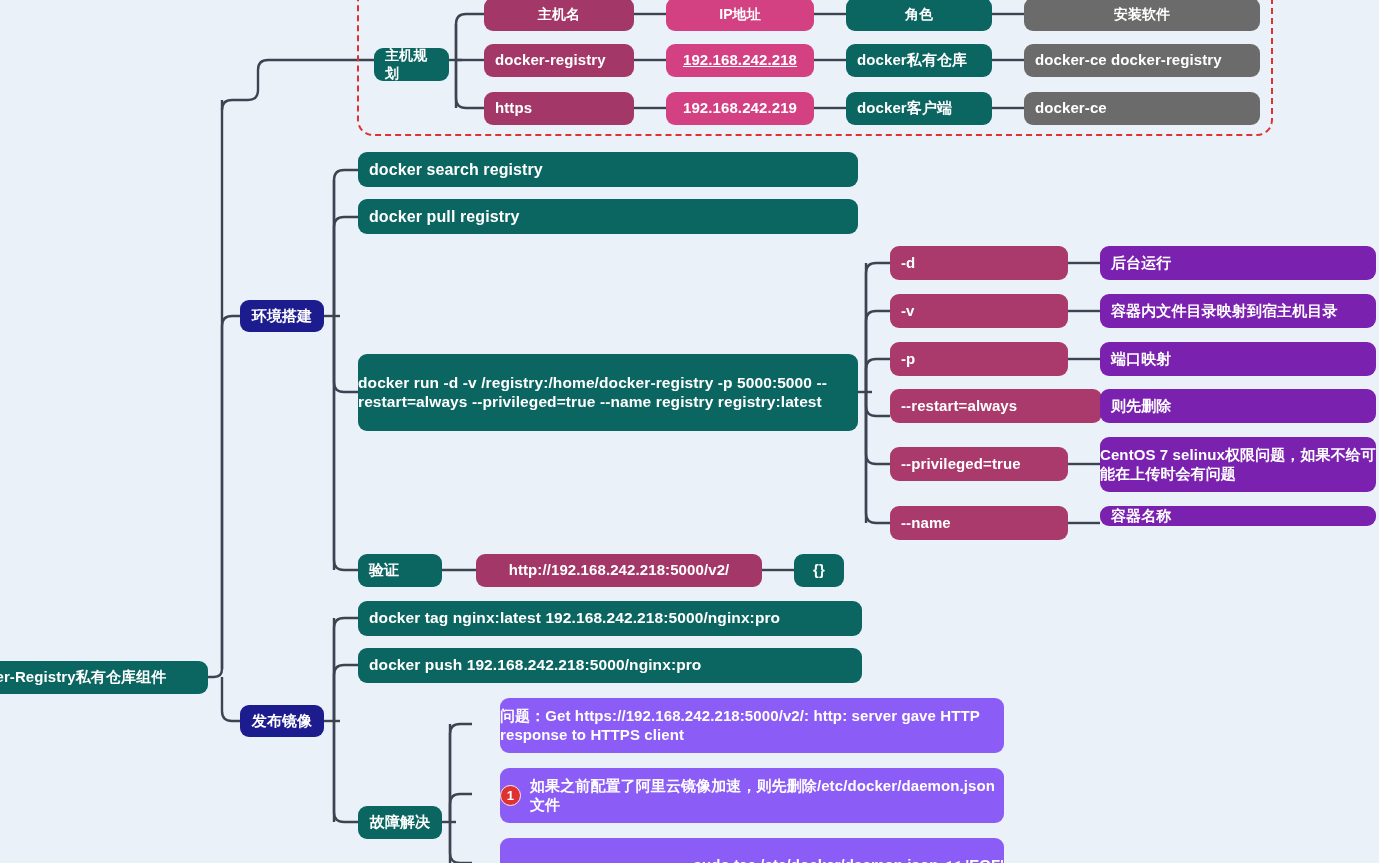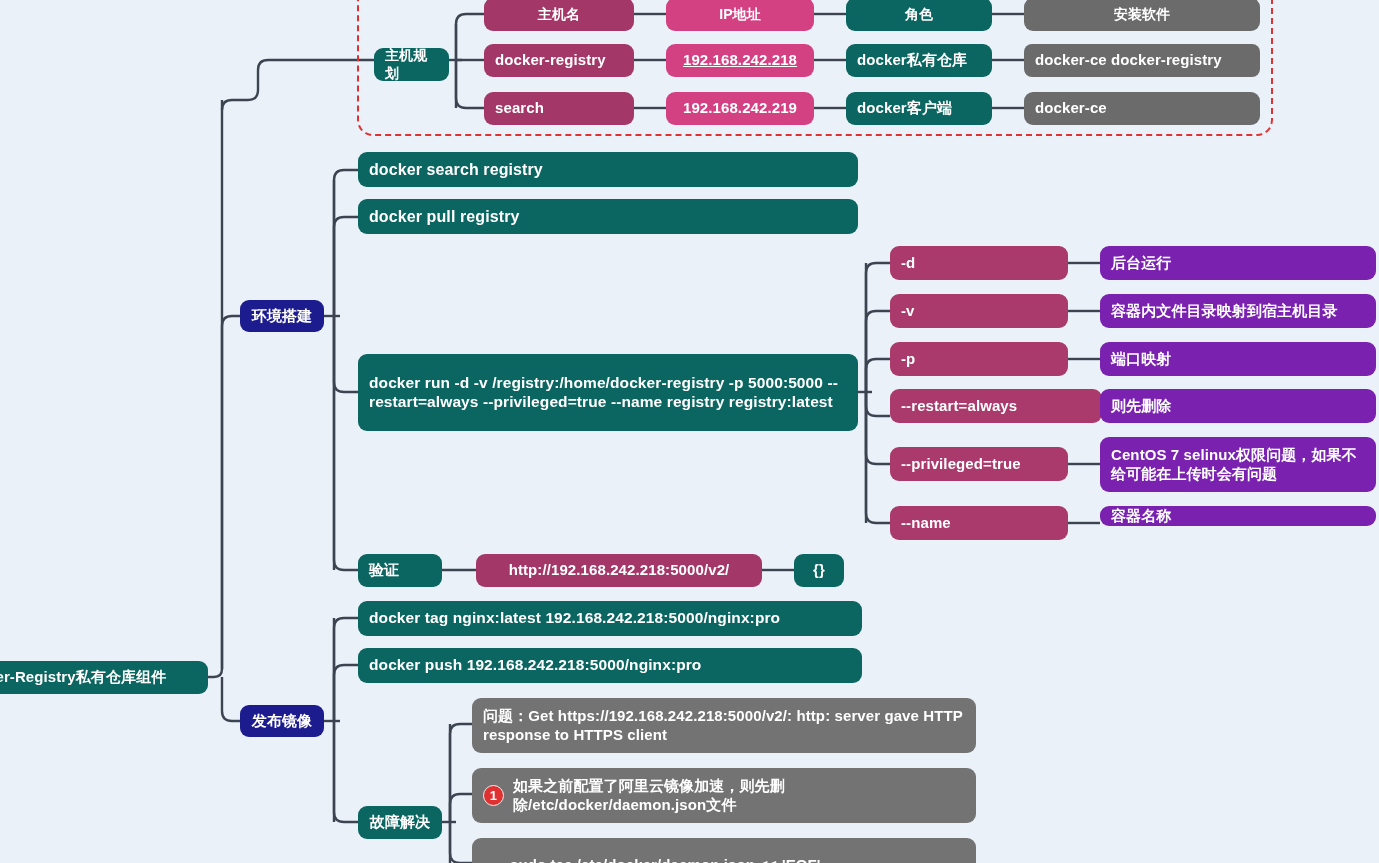--- a/index.html
+++ b/index.html
@@ -23,24 +23,24 @@
     letter-spacing:0.1px;
     white-space:pre-wrap;
   }
   .teal   {background:#0b6560;}
   .navy   {background:#1c1c8f;}
   .plum   {background:#a33868;}
   .pink   {background:#d44183;}
   .gray   {background:#6b6b6b;}
   .mauve  {background:#a93a6b;}
   .purple {background:#7a21b0;}
-  .dark   {background:#737373;}
+  .dark   {background:#8b5cf6;margin-left:28px;}
 
   .pad      {padding:6px 11px;}
-  .padwide  {padding:8px 11px;}
+  .padwide  {padding:8px 0;justify-content:flex-end;}
   .center   {justify-content:center;}
 
   #dashed{
     position:absolute;
     left:357px;top:-32px;
     width:916px;height:168px;
     border:2.5px dashed #e03131;
     border-radius:16px;
     box-sizing:border-box;
     pointer-events:none;
@@ -151,26 +151,26 @@
 
   <div class="node plum pad" style="left:484px;top:44px;width:150px;height:33px;font-size:15px;">
     <span>docker-registry</span>
   </div>
   <div class="node pink pad center" style="left:666px;top:44px;width:148px;height:33px;font-size:15px;text-decoration:underline;">
     <span>192.168.242.218</span>
   </div>
   <div class="node teal pad" style="left:846px;top:44px;width:146px;height:33px;font-size:15px;">
     <span>docker私有仓库</span>
   </div>
-  <div class="node gray pad" style="left:1024px;top:44px;width:236px;height:33px;font-size:15px;border-radius:8px;">
+  <div class="node gray pad" style="left:1024px;top:44px;width:236px;height:33px;font-size:15px;">
     <span>docker-ce docker-registry</span>
   </div>
 
   <div class="node plum pad" style="left:484px;top:92px;width:150px;height:33px;font-size:15px;">
-    <span>search</span>
+    <span>https</span>
   </div>
   <div class="node pink pad center" style="left:666px;top:92px;width:148px;height:33px;font-size:15px;">
     <span>192.168.242.219</span>
   </div>
   <div class="node teal pad" style="left:846px;top:92px;width:146px;height:33px;font-size:15px;">
     <span>docker客户端</span>
   </div>
   <div class="node gray pad" style="left:1024px;top:92px;width:236px;height:33px;font-size:15px;">
     <span>docker-ce</span>
   </div>

